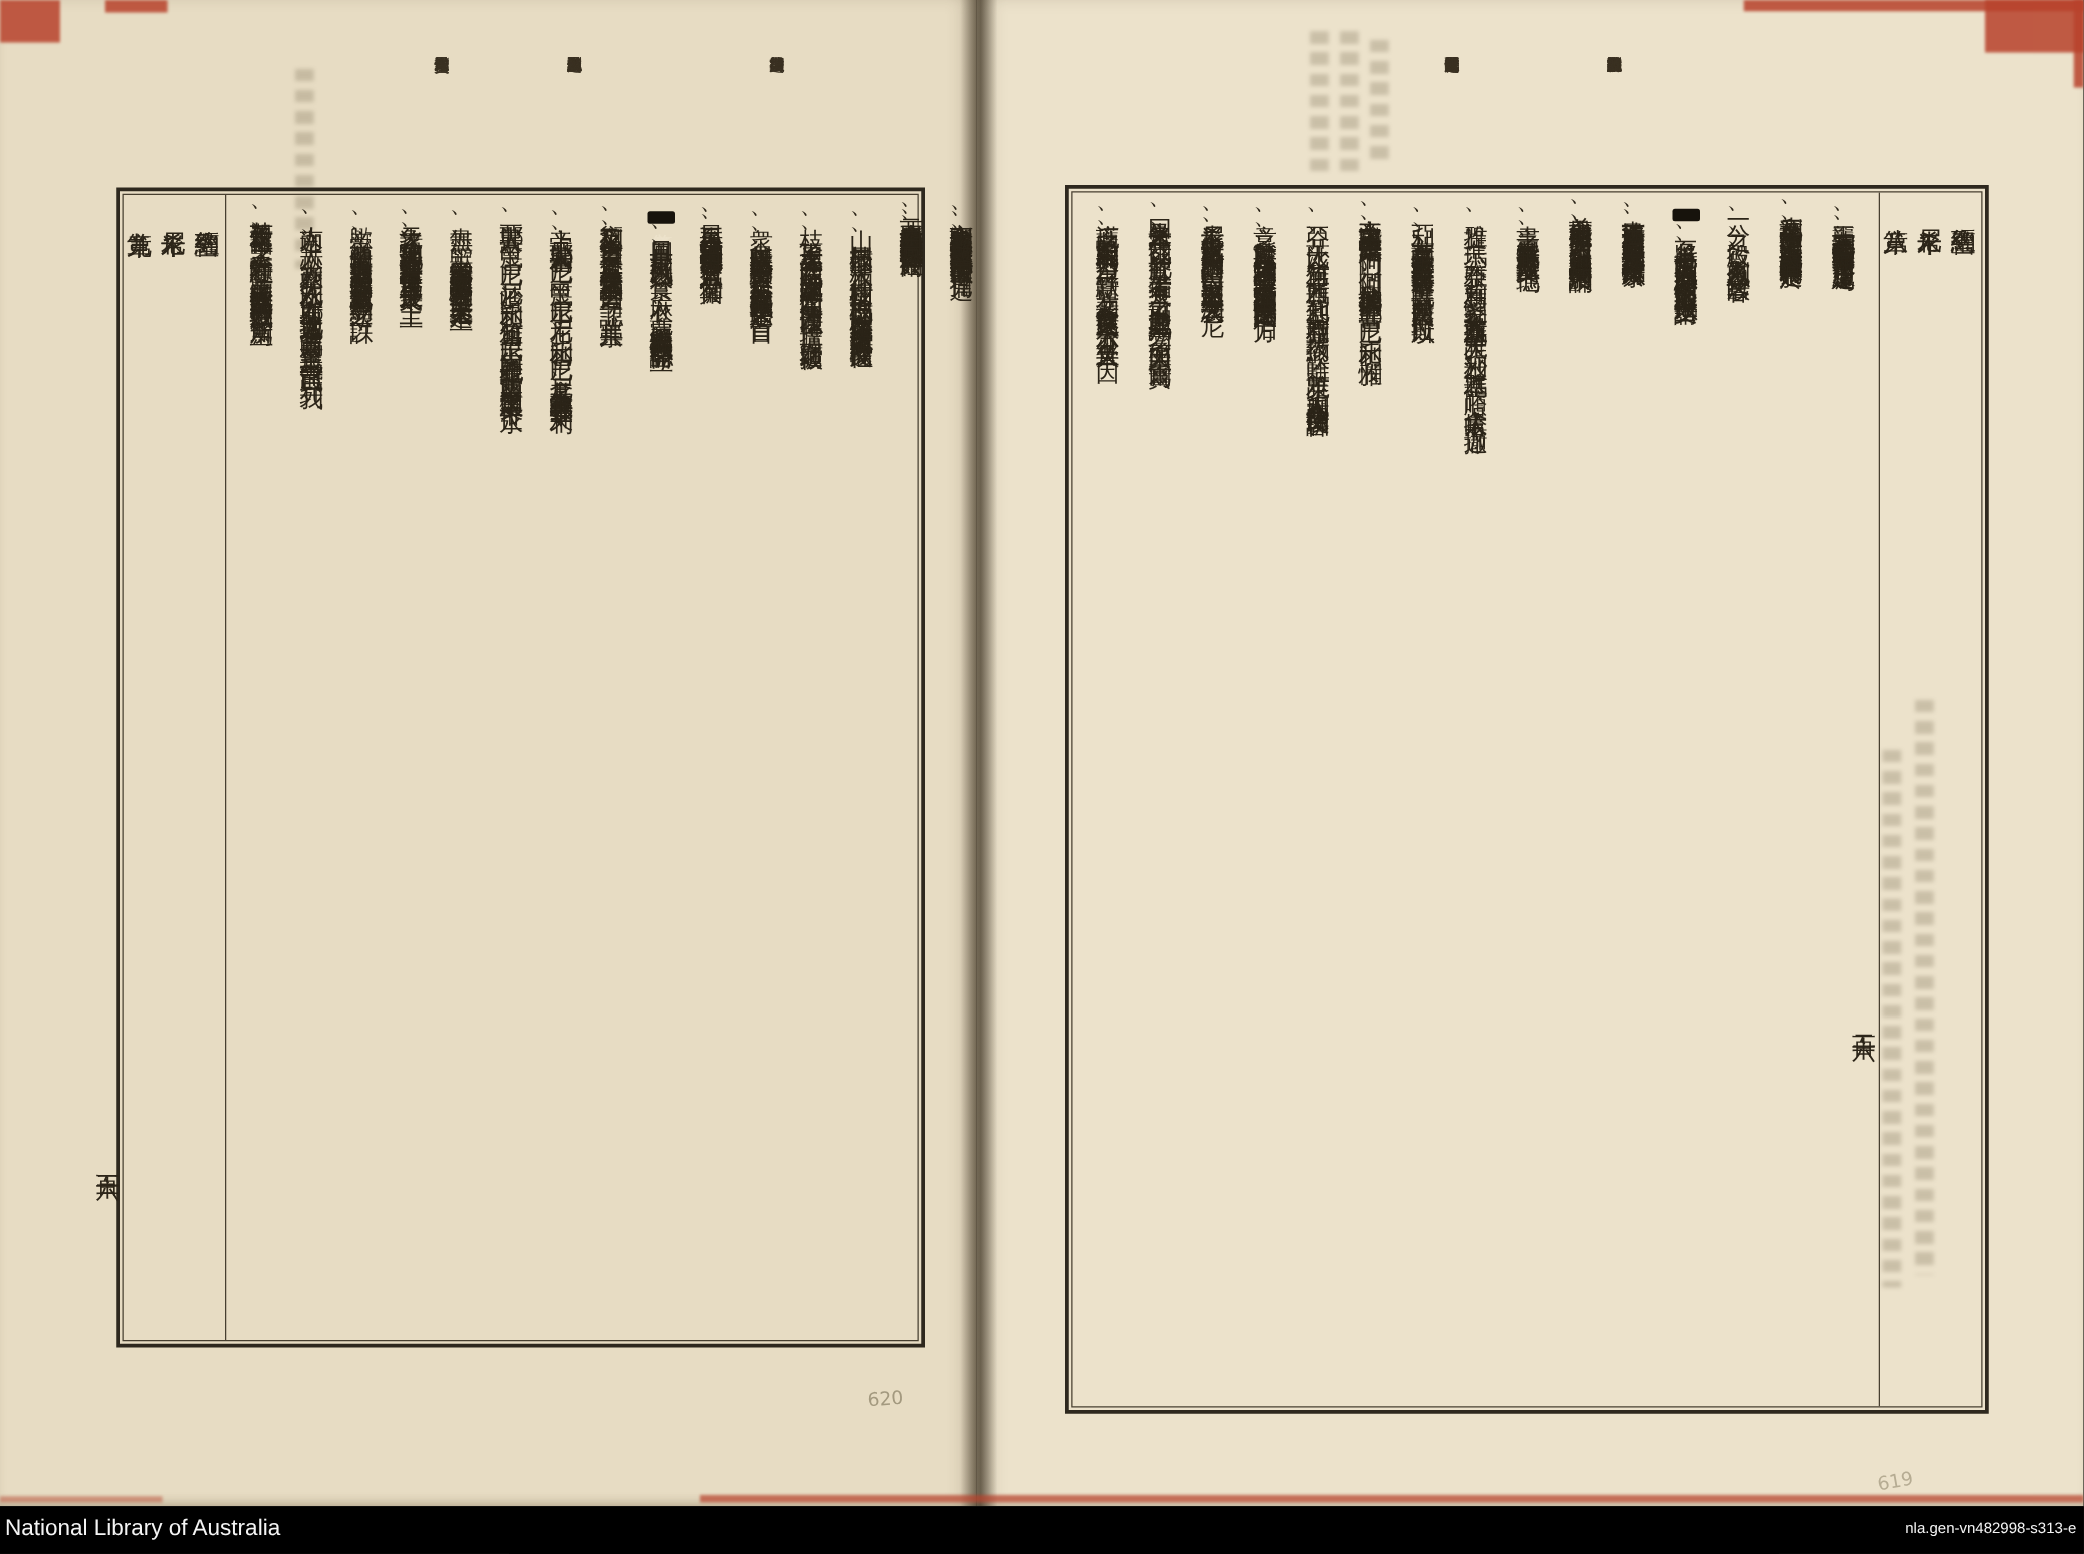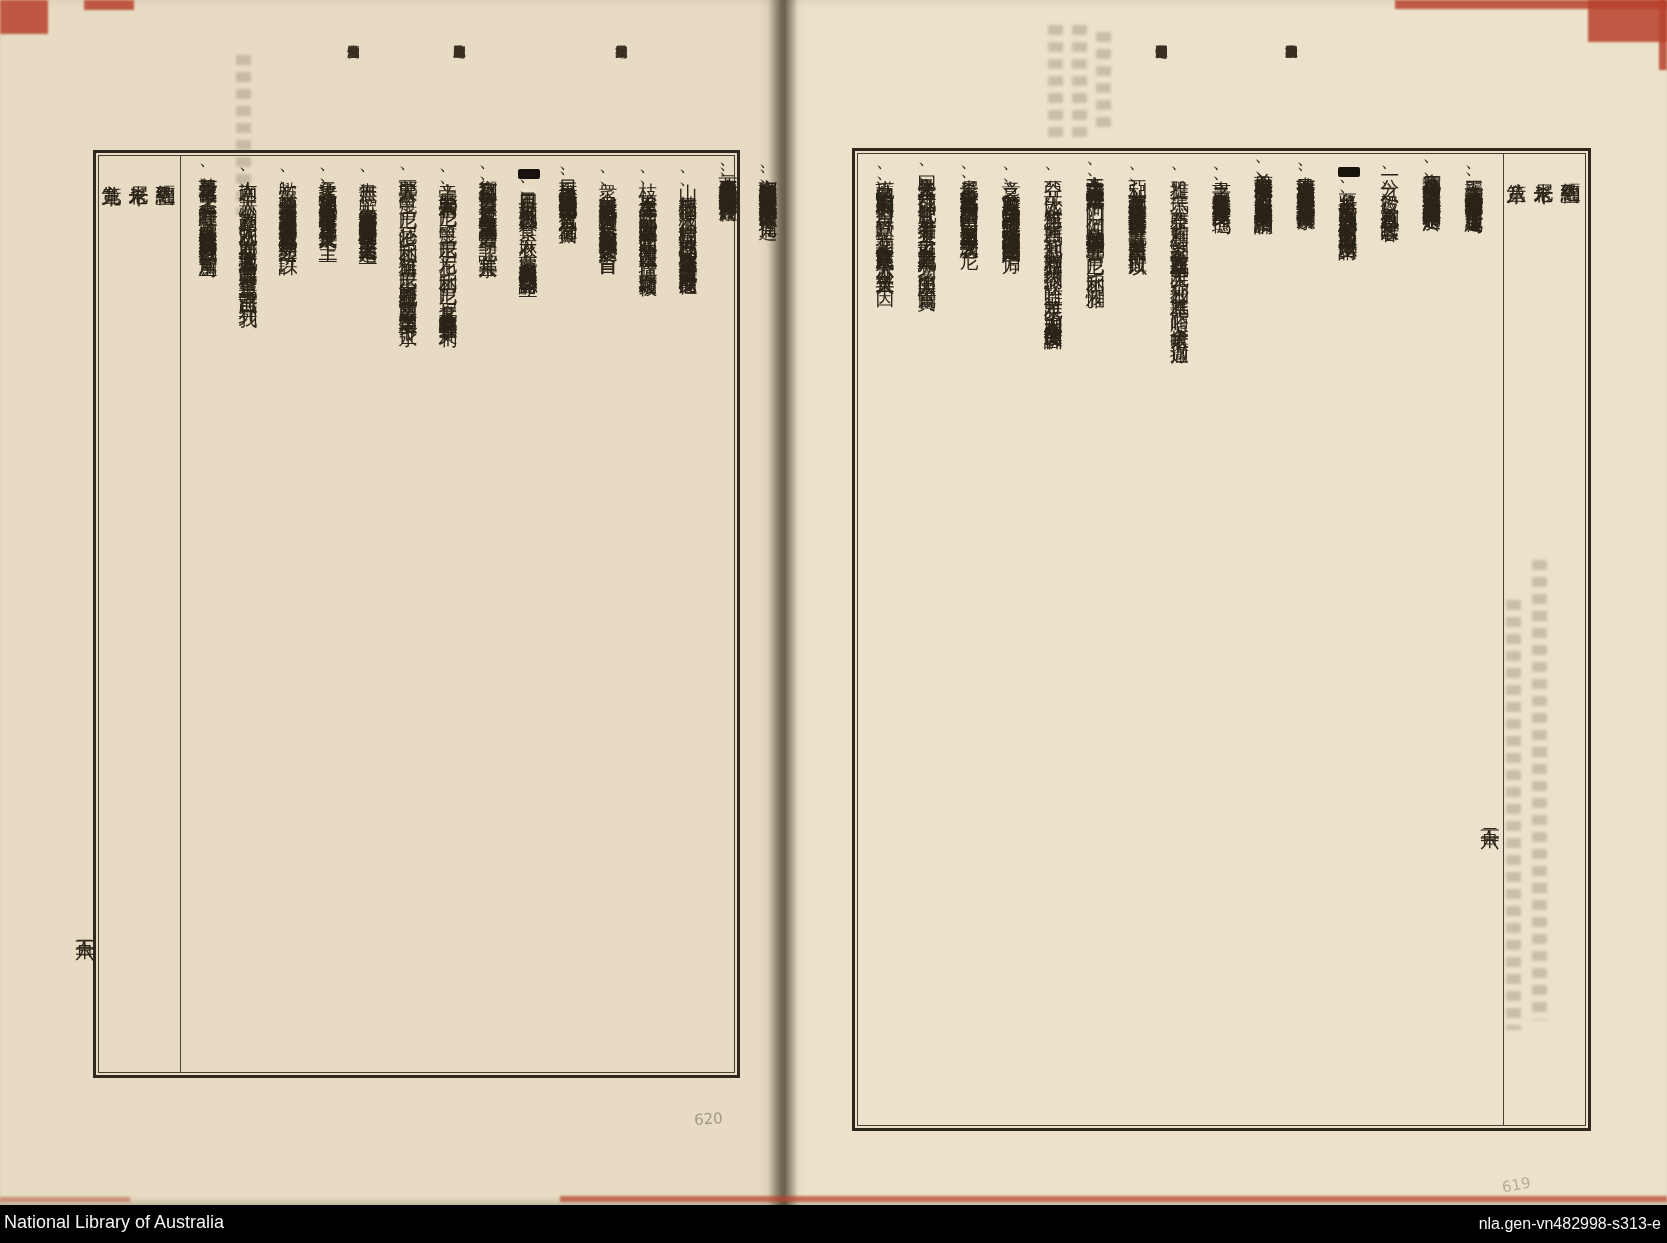--- a/index.html
+++ b/index.html
@@ -51,21 +51,21 @@
   .bleed{position:absolute;width:15px;opacity:.35;filter:blur(1.5px);
       background:repeating-linear-gradient(180deg,rgba(115,103,78,.8) 0 10px,rgba(0,0,0,0) 10px 17px);}
   
   .pencil{position:absolute;font-family:"DejaVu Sans",sans-serif;color:#93896f;opacity:.8;font-size:15px;}
   .pencil.p620{left:694px;top:1110px;transform:rotate(-4deg);}
   .pencil.p619{left:1502px;top:1176px;transform:rotate(-10deg);opacity:.6;}
   
   .footer{position:absolute;left:0;top:1205px;width:1667px;height:38px;background:#000;
       font-family:"Liberation Sans",sans-serif;color:#f4f4f4;}
   .footer .lib{position:absolute;left:4px;top:7px;font-size:18px;}
-  .footer .id{position:absolute;right:6px;top:10px;font-size:16px;}
+  .footer .id{position:absolute;right:6px;top:10px;font-size:12px;}
 </style>
 </head>
 <body>
 
 <div class="scan">
 
   <div class="leaf left"></div>
   <div class="leaf right"></div>
   <div class="gutter"></div>
 

